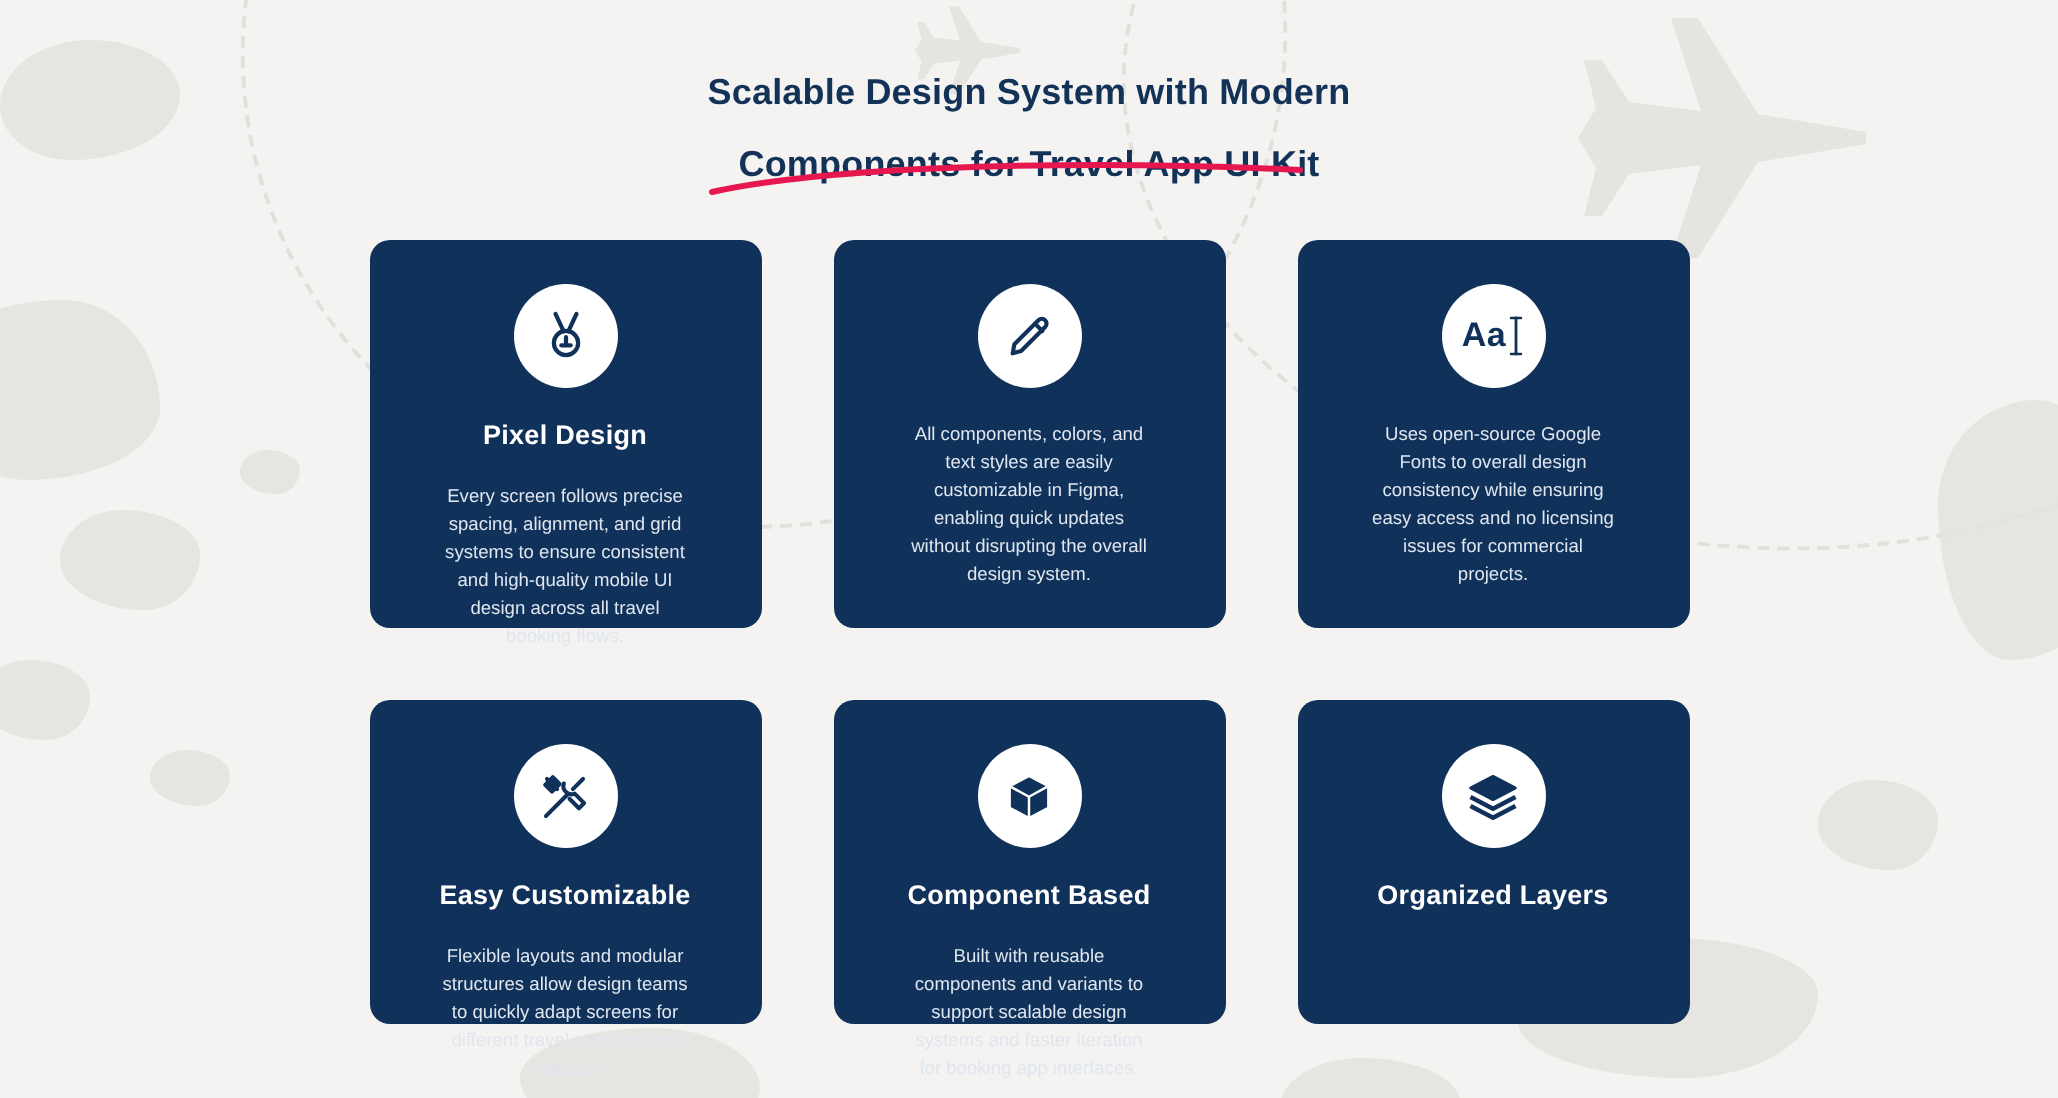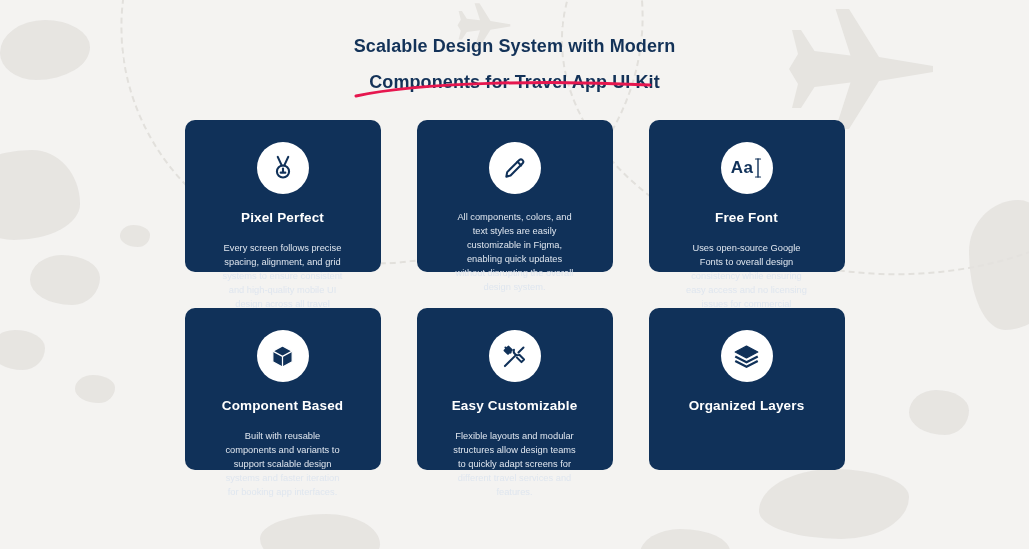--- a/index.html
+++ b/index.html
@@ -96,21 +96,21 @@
     justify-content: center;
   }
   .card {
     background: #103159;
     border-radius: 10px;
     padding: 22px 16px 20px;
     box-sizing: border-box;
     text-align: center;
     color: #ffffff;
   }
-  .card-r1 { height: 152px; }
+  .card-r1 { height: 194px; }
   .card-r2 { height: 162px; }
 
   .icon-circle {
     width: 52px;
     height: 52px;
     border-radius: 50%;
     background: #ffffff;
     margin: 0 auto 16px;
     display: flex;
     align-items: center;
@@ -181,21 +181,21 @@
   <div class="card card-r1">
     <div class="icon-circle">
       <svg width="28" height="28" viewBox="0 0 24 24" fill="none" stroke="#103159" stroke-width="1.8" stroke-linecap="round" stroke-linejoin="round">
         <circle cx="12" cy="15" r="5.2"></circle>
         <path d="M12 15 v-2.5"></path>
         <path d="M7.5 2.5 L11 10"></path>
         <path d="M16.5 2.5 L13 10"></path>
         <path d="M10 16 h4"></path>
       </svg>
     </div>
-    <div class="card-title">Pixel Perfect</div>
+    <div class="card-title">Pixel Design</div>
     <p class="card-desc">Every screen follows precise spacing, alignment, and grid systems to ensure consistent and high-quality mobile UI design across all travel booking flows.</p>
   </div>
 
   <div class="card card-r1">
     <div class="icon-circle">
       <svg width="26" height="26" viewBox="0 0 24 24" fill="none" stroke="#103159" stroke-width="1.9" stroke-linecap="round" stroke-linejoin="round">
         <path d="M4 20 L4.8 15.8 L16 4.6 a2.2 2.2 0 0 1 3.1 3.1 L7.9 18.9 Z"></path>
         <path d="M14.3 6.3 L17.7 9.7"></path>
       </svg>
     </div>
@@ -203,52 +203,51 @@
   </div>
 
   <div class="card card-r1">
     <div class="icon-circle">
       <span class="icon-text">Aa</span>
       <svg width="8" height="22" viewBox="0 0 8 22" style="margin-left:1px">
         <path d="M4 2 v18" stroke="#103159" stroke-width="1.4" stroke-linecap="round"></path>
         <path d="M1.5 2 h5 M1.5 20 h5" stroke="#103159" stroke-width="1.2" stroke-linecap="round"></path>
       </svg>
     </div>
-    <div class="card-title">Free Font</div>
     <p class="card-desc">Uses open-source Google Fonts to overall design consistency while ensuring easy access and no licensing issues for commercial projects.</p>
-  </div>
-
-  <div class="card card-r2">
-    <div class="icon-circle">
-      <svg width="27" height="27" viewBox="0 0 24 24" fill="#103159" stroke="#ffffff" stroke-width="1.1" stroke-linejoin="round">
-        <path d="M12 2.6 L20.6 7.2 L20.6 16.8 L12 21.4 L3.4 16.8 L3.4 7.2 Z"></path>
-        <path d="M3.4 7.2 L12 11.9 L20.6 7.2" fill="none"></path>
-        <path d="M12 11.9 L12 21.4" fill="none"></path>
-      </svg>
-    </div>
-    <div class="card-title">Component Based</div>
-    <p class="card-desc">Built with reusable components and variants to support scalable design systems and faster iteration for booking app interfaces.</p>
   </div>
 
   <div class="card card-r2">
     <div class="icon-circle">
       <svg width="27" height="27" viewBox="0 0 24 24" fill="none" stroke="#103159" stroke-width="1.8" stroke-linecap="round" stroke-linejoin="round">
         <path d="M3.5 20.5 L13 11"></path>
         <path d="M11.5 6 a3.6 3.6 0 0 0 4.8 4.5 L20.5 14.7 L18.2 17 L14 12.8"></path>
         <path d="M20 4 L15.5 8.5"></path>
         <path d="M4 4 L8.5 8.5"></path>
         <path d="M6.6 3.2 L3.2 6.6 L6.2 9.6 L9.6 6.2 Z" fill="#103159"></path>
       </svg>
     </div>
     <div class="card-title">Easy Customizable</div>
     <p class="card-desc">Flexible layouts and modular structures allow design teams to quickly adapt screens for different travel services and features.</p>
   </div>
 
   <div class="card card-r2">
     <div class="icon-circle">
+      <svg width="27" height="27" viewBox="0 0 24 24" fill="#103159" stroke="#ffffff" stroke-width="1.1" stroke-linejoin="round">
+        <path d="M12 2.6 L20.6 7.2 L20.6 16.8 L12 21.4 L3.4 16.8 L3.4 7.2 Z"></path>
+        <path d="M3.4 7.2 L12 11.9 L20.6 7.2" fill="none"></path>
+        <path d="M12 11.9 L12 21.4" fill="none"></path>
+      </svg>
+    </div>
+    <div class="card-title">Component Based</div>
+    <p class="card-desc">Built with reusable components and variants to support scalable design systems and faster iteration for booking app interfaces.</p>
+  </div>
+
+  <div class="card card-r2">
+    <div class="icon-circle">
       <svg width="27" height="27" viewBox="0 0 24 24" fill="#103159" stroke="#103159" stroke-width="1.2" stroke-linejoin="round">
         <path d="M12 2.8 L22 8 L12 13.2 L2 8 Z"></path>
         <path d="M2 12 L12 17.2 L22 12" fill="none" stroke-width="2"></path>
         <path d="M2 16 L12 21.2 L22 16" fill="none" stroke-width="2"></path>
       </svg>
     </div>
     <div class="card-title">Organized Layers</div>
   </div>
 
 </div>

